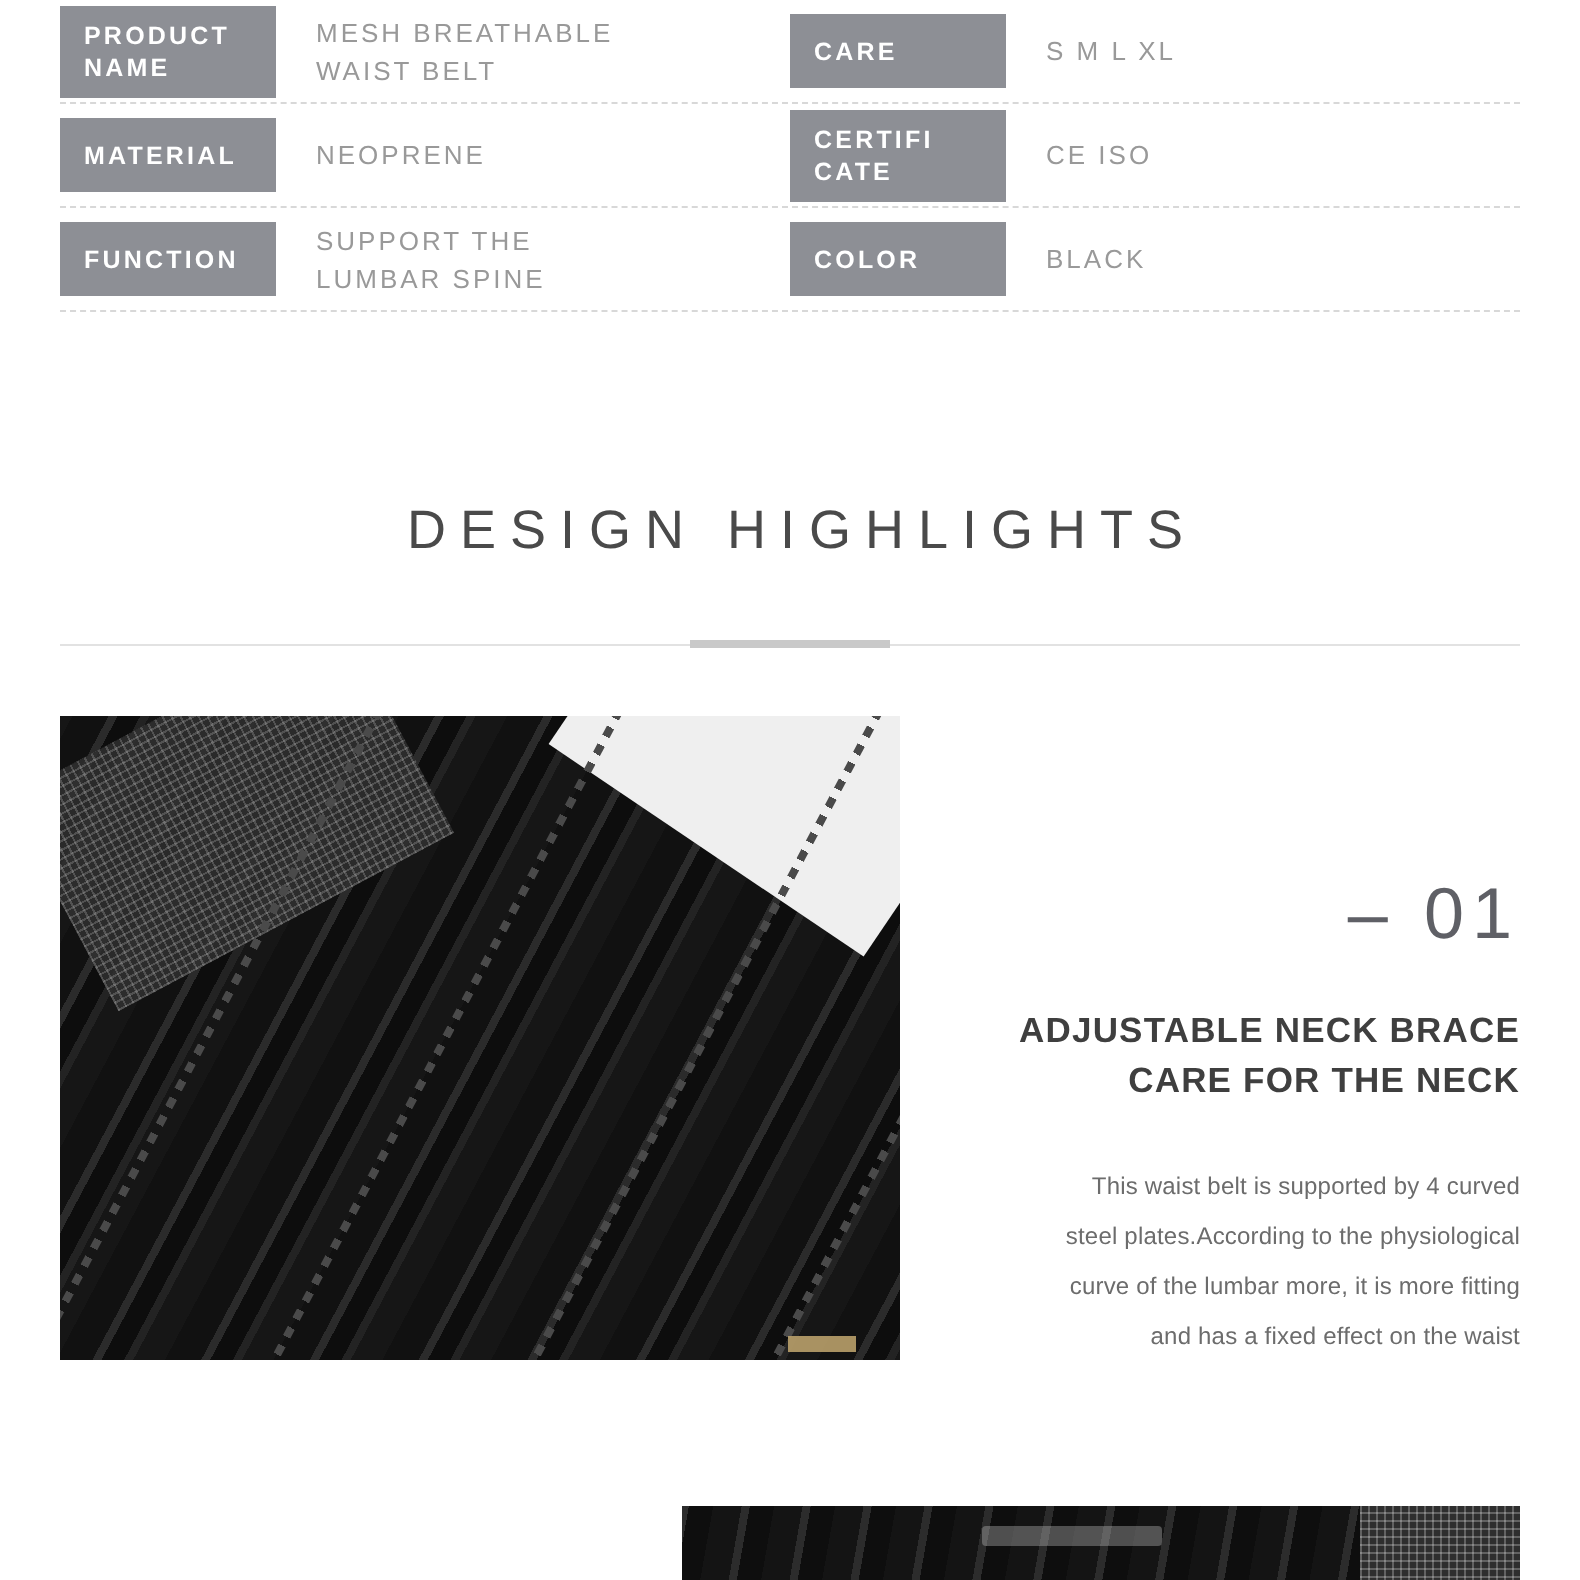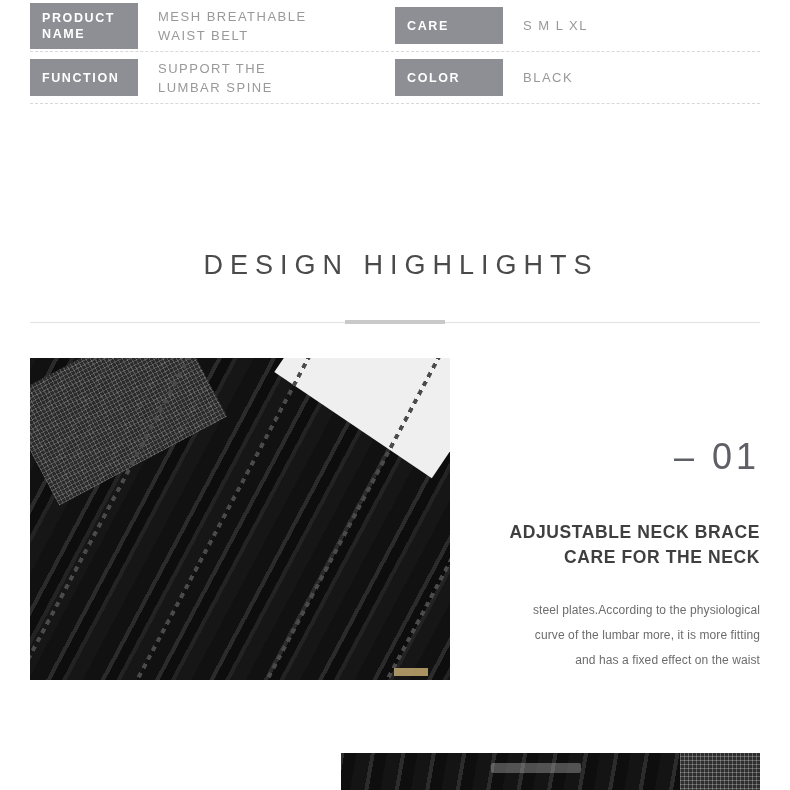--- a/index.html
+++ b/index.html
@@ -178,21 +178,21 @@
 
   .highlight-text {
     flex: 1;
     padding: 78px 0 0 0;
     text-align: right;
   }
   .hl-number {
     font-size: 36px;
     color: #5f6066;
     letter-spacing: 4px;
-    margin: 0 0 42px 0;
+    margin: 0 0 25px 0;
     font-weight: normal;
   }
   .hl-heading {
     font-size: 17.5px;
     color: #3f3f3f;
     line-height: 25px;
     letter-spacing: .6px;
     margin: 0 0 28px 0;
     font-weight: bold;
   }
@@ -268,20 +268,39 @@
       <div class="spec-cell">
         <div class="spec-key">
           <span>CARE</span>
         </div>
         <div class="spec-val">
           <div>S M L XL</div>
         </div>
       </div>
     </div>
 
+    <div class="spec-row">
+      <div class="spec-cell">
+        <div class="spec-key">
+          <span>MATERIAL</span>
+        </div>
+        <div class="spec-val">
+          <div>NEOPRENE</div>
+        </div>
+      </div>
+      <div class="spec-cell">
+        <div class="spec-key">
+          <span>CERTIFI</span>
+          <span>CATE</span>
+        </div>
+        <div class="spec-val">
+          <div>CE ISO</div>
+        </div>
+      </div>
+    </div>
 
     <div class="spec-row">
       <div class="spec-cell">
         <div class="spec-key">
           <span>FUNCTION</span>
         </div>
         <div class="spec-val">
           <div>SUPPORT THE</div>
           <div>LUMBAR SPINE</div>
         </div>
@@ -317,20 +336,21 @@
       <div class="tag"></div>
     </div>
 
     <div class="highlight-text">
       <div class="hl-number">– 01</div>
       <div class="hl-heading">
         <div>ADJUSTABLE NECK BRACE</div>
         <div>CARE FOR THE NECK</div>
       </div>
       <div class="hl-body">
+        <div>This waist belt is supported by 4 curved</div>
         <div>steel plates.According to the physiological</div>
         <div>curve of the lumbar more, it is more fitting</div>
         <div>and has a fixed effect on the waist</div>
       </div>
     </div>
 
   </div>
 
   <div class="photo2">
     <div class="diag2"></div>

